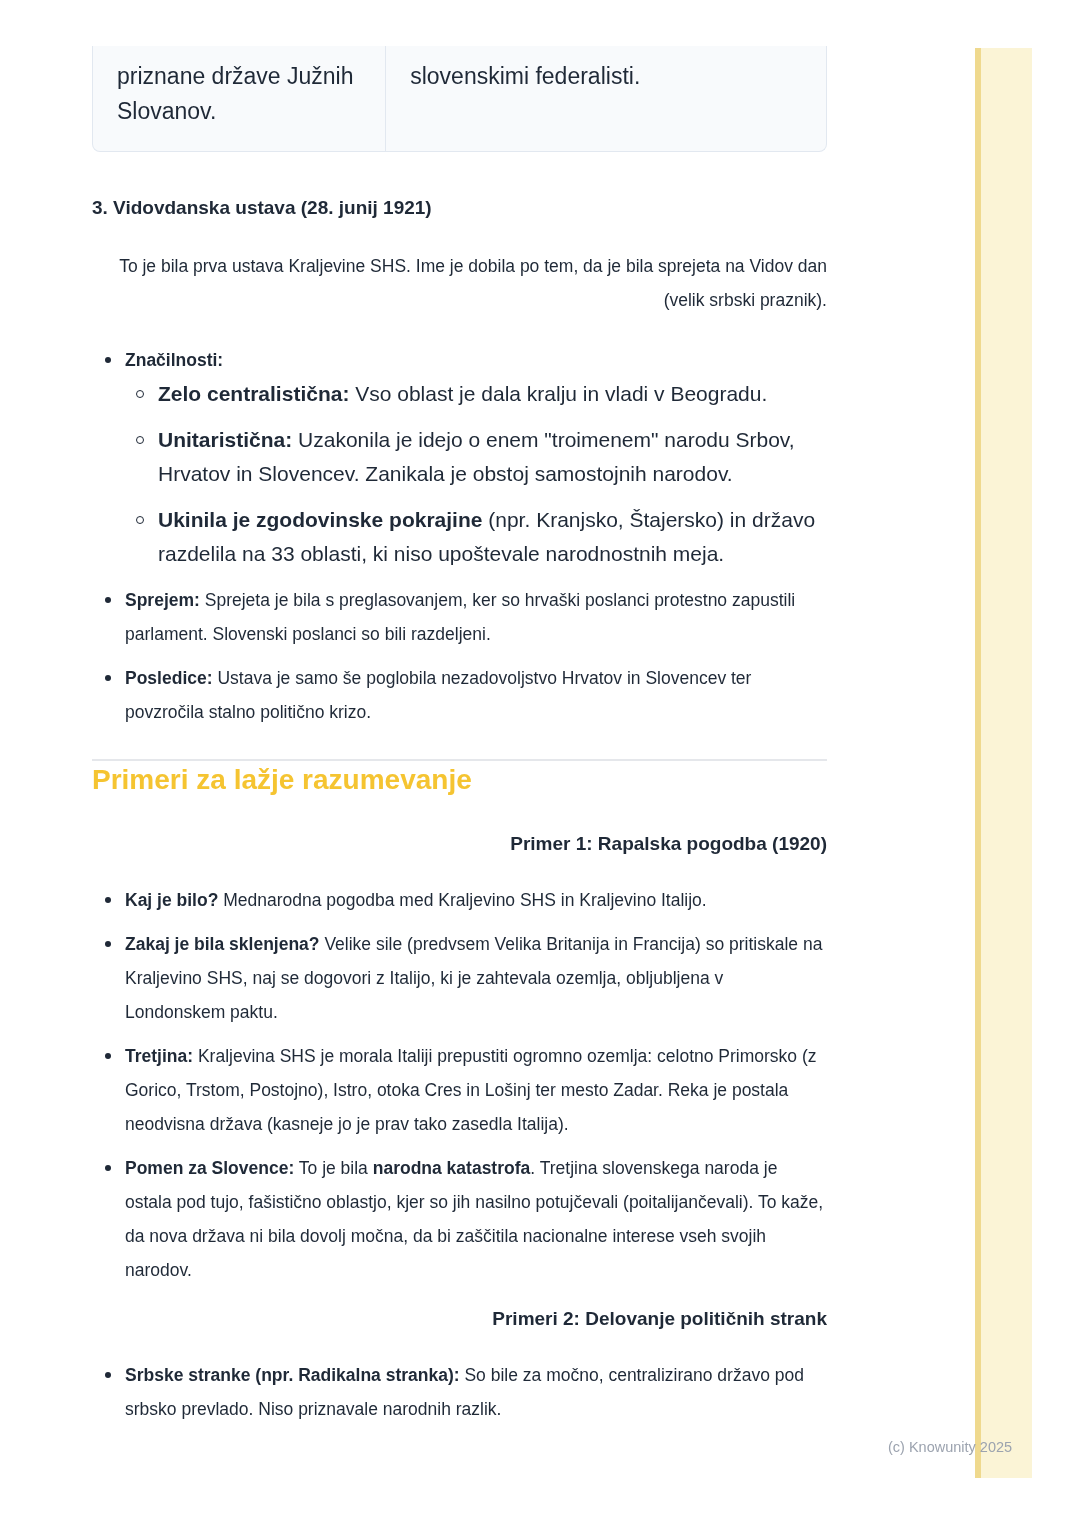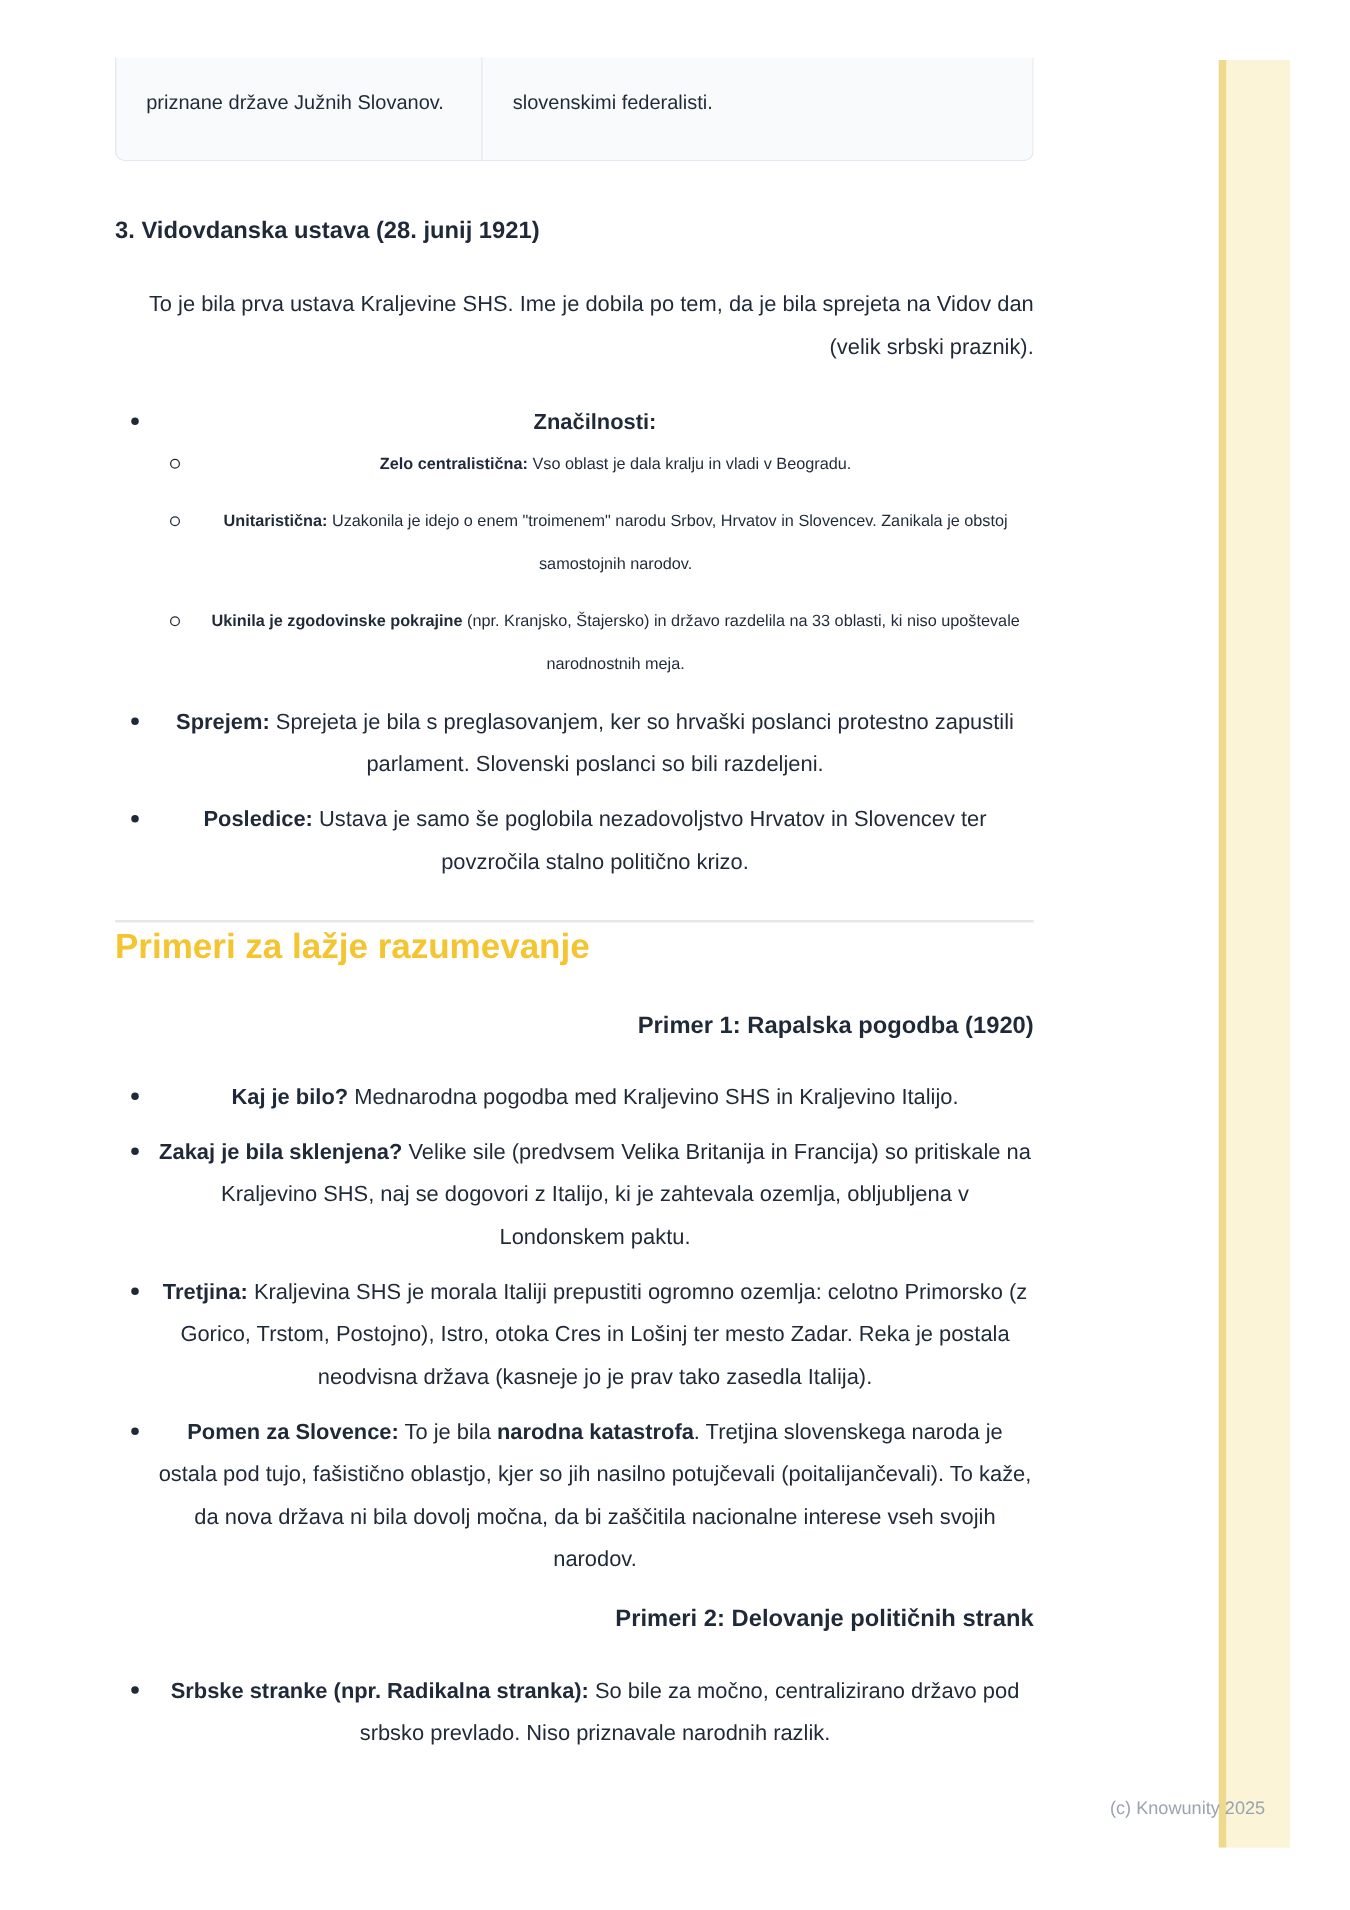--- a/index.html
+++ b/index.html
@@ -40,40 +40,40 @@
     margin-top:46px;
     display:flex;
     background:var(--table-bg);
     border:1px solid var(--table-border);
     border-top:none;
     border-radius:0 0 8px 8px;
     overflow:hidden;
   }
   .cont-table .cell{
     padding:13px 24px 22px 24px;
-    font-size:16px;
-    line-height:47px;
+    font-size:23px;
+    line-height:35px;
   }
   .cont-table .cell.c1{ width:40%; border-right:1px solid var(--table-border); }
   .cont-table .cell.c2{ width:60%; }
 
   h3.sub-heading{
     margin-top:42px;
     font-size:19px;
     line-height:27px;
     font-weight:700;
     color:var(--text);
   }
   p.body-text{
     margin-top:28px;
     font-size:17.5px;
     line-height:34px;
     text-align:right;
   }
-  ul{list-style:none;text-align:center;}
+  ul{list-style:none;}
   ul.l1{ margin-top:26px; }
   ul.l1 > li{
     position:relative;
     padding-left:33px;
     margin-bottom:10px;
     font-size:17.5px;
     line-height:34px;
   }
   ul.l1 > li::before{
     content:"";
@@ -81,21 +81,21 @@
     left:13px; top:14px;
     width:6px; height:6px;
     border-radius:50%;
     background:var(--text);
   }
   ul.l2{ margin-top:0; margin-bottom:12px; }
   ul.l2 > li{
     position:relative;
     padding-left:33px;
     margin-bottom:12px;
-    font-size:13px;
+    font-size:21px;
     line-height:34px;
   }
   ul.l2 > li::before{
     content:"";
     position:absolute;
     left:11px; top:13px;
     width:6px; height:6px;
     border-radius:50%;
     border:1.6px solid var(--text);
     background:transparent;

